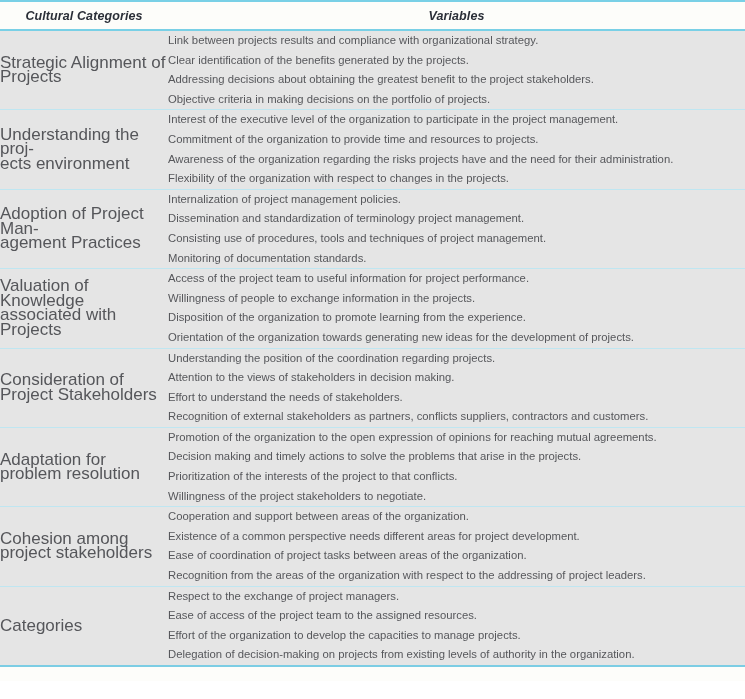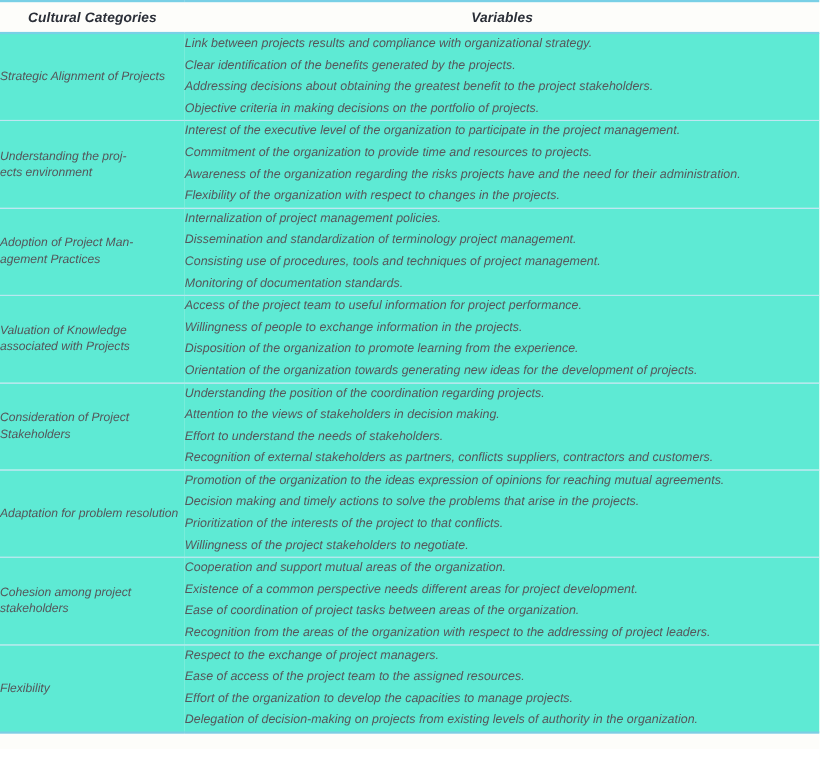--- a/index.html
+++ b/index.html
@@ -51,40 +51,39 @@
   th.col-variables  { width: 577px; margin-top: 32px; }
 
   
   tbody tr.data-row {
     background: #fdfdfa;
   }
   tbody tr.data-row > td {
     border-bottom: 1.6px solid #bfe6f1;
     padding: 0;
     vertical-align: middle;
-    background: #5eead4;
-    font-style: italic;
+    background: #e5e5e5;
   }
   tbody tr.data-row:last-child > td {
     border-bottom: 2.4px solid #7ccde4;
   }
 
   td.cat-cell {
     width: 168px;
     padding: 4px 6px 4px 10px;
     box-sizing: border-box;
   }
   td.var-cell {
     width: 577px;
     padding: 5px 8px 5px 3px;
     box-sizing: border-box;
   }
 
   .cat-label {
-    font-size: 11px;
+    font-size: 17px;
     line-height: 14.5px;
     color: #55565a;
     display: block;
   }
 
   ul.var-list {
     list-style: none;
     margin: 0;
     padding: 0;
   }
@@ -173,43 +172,43 @@
               <li class="var-item">Recognition of external stakeholders as partners, conflicts suppliers, contractors and customers.</li>
             </ul>
           </td>
         </tr>
         <tr class="data-row">
           <td class="cat-cell">
             <span class="cat-label">Adaptation for problem resolution</span>
           </td>
           <td class="var-cell">
             <ul class="var-list">
-              <li class="var-item">Promotion of the organization to the ideas expression of opinions for reaching mutual agreements.</li>
+              <li class="var-item">Promotion of the organization to the open expression of opinions for reaching mutual agreements.</li>
               <li class="var-item">Decision making and timely actions to solve the problems that arise in the projects.</li>
               <li class="var-item">Prioritization of the interests of the project to that conflicts.</li>
               <li class="var-item">Willingness of the project stakeholders to negotiate.</li>
             </ul>
           </td>
         </tr>
         <tr class="data-row">
           <td class="cat-cell">
             <span class="cat-label">Cohesion among project stakeholders</span>
           </td>
           <td class="var-cell">
             <ul class="var-list">
-              <li class="var-item">Cooperation and support mutual areas of the organization.</li>
+              <li class="var-item">Cooperation and support between areas of the organization.</li>
               <li class="var-item">Existence of a common perspective needs different areas for project development.</li>
               <li class="var-item">Ease of coordination of project tasks between areas of the organization.</li>
               <li class="var-item">Recognition from the areas of the organization with respect to the addressing of project leaders.</li>
             </ul>
           </td>
         </tr>
         <tr class="data-row">
           <td class="cat-cell">
-            <span class="cat-label">Flexibility</span>
+            <span class="cat-label">Categories</span>
           </td>
           <td class="var-cell">
             <ul class="var-list">
               <li class="var-item">Respect to the exchange of project managers.</li>
               <li class="var-item">Ease of access of the project team to the assigned resources.</li>
               <li class="var-item">Effort of the organization to develop the capacities to manage projects.</li>
               <li class="var-item">Delegation of decision-making on projects from existing levels of authority in the organization.</li>
             </ul>
           </td>
         </tr>

